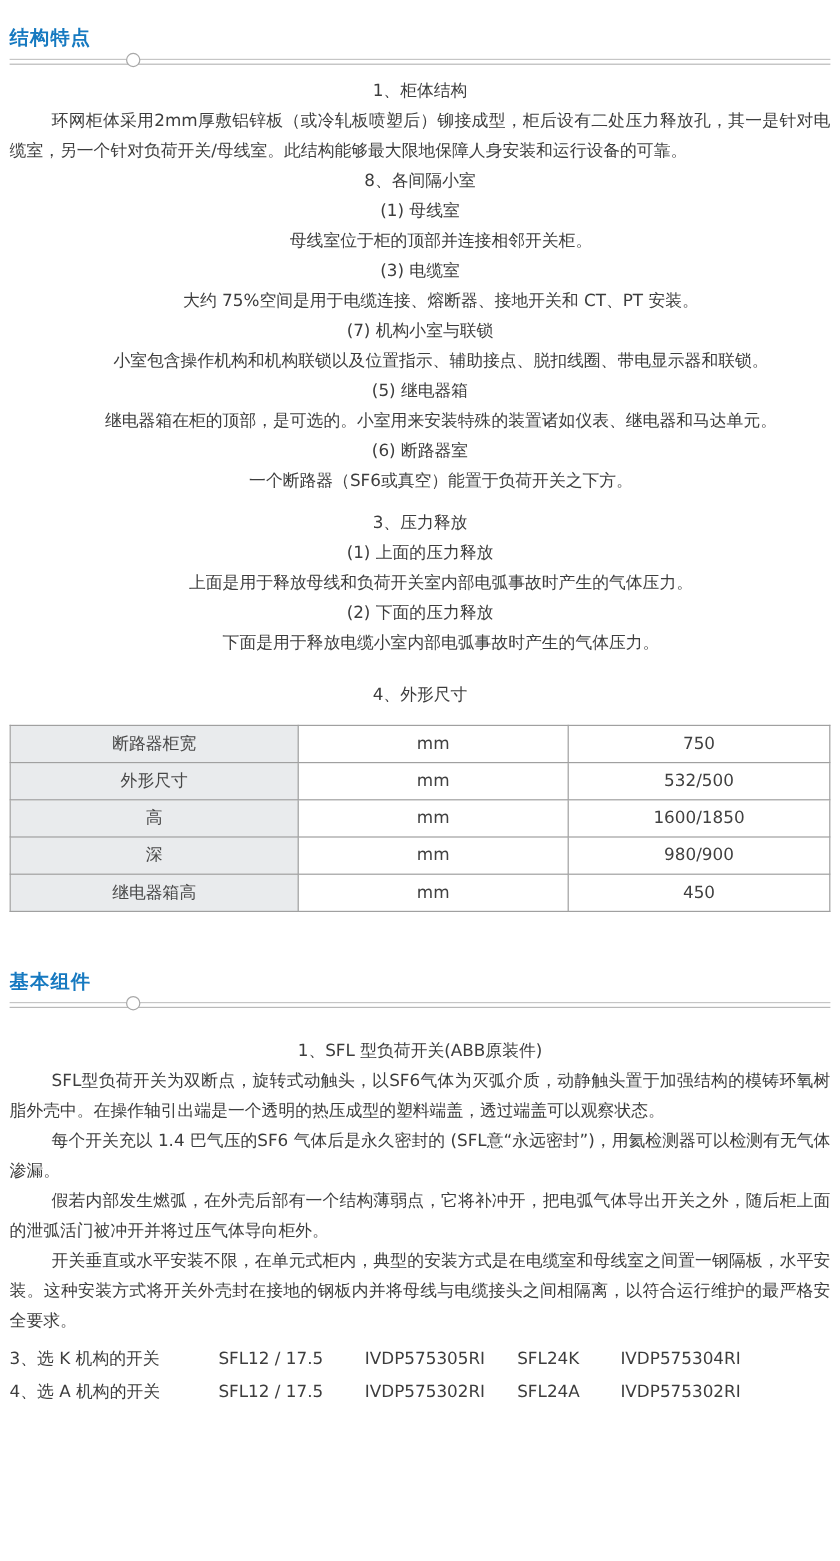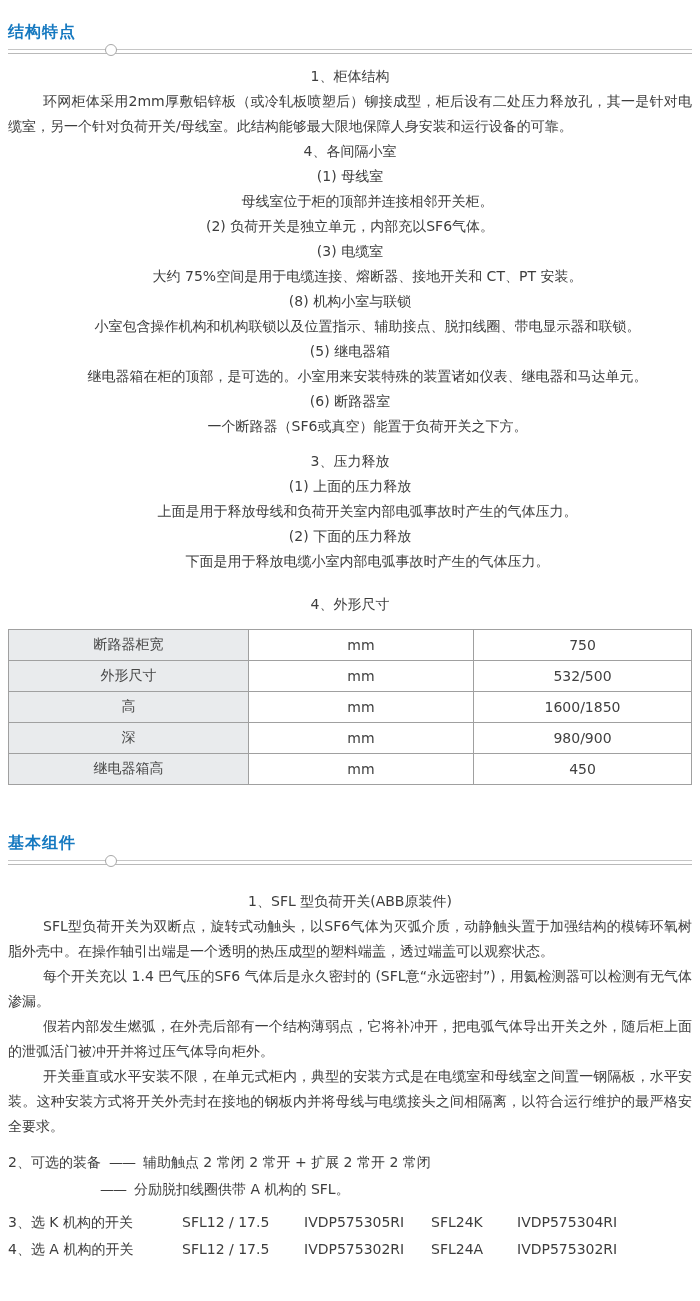--- a/index.html
+++ b/index.html
@@ -63,27 +63,26 @@
 <div class="content">
 
   <h1 class="section-title">结构特点</h1>
   <div class="divider">
     <span class="node"></span>
   </div>
 
   <div class="list">
     <div class="line">1、柜体结构</div>
     <p class="para">环网柜体采用2mm厚敷铝锌板（或冷轧板喷塑后）铆接成型，柜后设有二处压力释放孔，其一是针对电缆室，另一个针对负荷开关/母线室。此结构能够最大限地保障人身安装和运行设备的可靠。</p>
-    <div class="line">4、各间隔小室</div>
+    <div class="line">8、各间隔小室</div>
     <div class="line">(1) 母线室</div>
     <div class="line ind">母线室位于柜的顶部并连接相邻开关柜。</div>
-    <div class="line">(2) 负荷开关是独立单元，内部充以SF6气体。</div>
     <div class="line">(3) 电缆室</div>
     <div class="line ind">大约 75%空间是用于电缆连接、熔断器、接地开关和 CT、PT 安装。</div>
-    <div class="line">(8) 机构小室与联锁</div>
+    <div class="line">(7) 机构小室与联锁</div>
     <div class="line ind">小室包含操作机构和机构联锁以及位置指示、辅助接点、脱扣线圈、带电显示器和联锁。</div>
     <div class="line">(5) 继电器箱</div>
     <div class="line ind">继电器箱在柜的顶部，是可选的。小室用来安装特殊的装置诸如仪表、继电器和马达单元。</div>
     <div class="line">(6) 断路器室</div>
     <div class="line ind">一个断路器（SF6或真空）能置于负荷开关之下方。</div>
     <div class="line gap1">3、压力释放</div>
     <div class="line">(1) 上面的压力释放</div>
     <div class="line ind">上面是用于释放母线和负荷开关室内部电弧事故时产生的气体压力。</div>
     <div class="line">(2) 下面的压力释放</div>
     <div class="line ind">下面是用于释放电缆小室内部电弧事故时产生的气体压力。</div>
@@ -133,28 +132,20 @@
 
     <div class="line comp-heading">1、SFL 型负荷开关(ABB原装件)</div>
 
     <div class="comp-paras">
       <p class="para">SFL型负荷开关为双断点，旋转式动触头，以SF6气体为灭弧介质，动静触头置于加强结构的模铸环氧树脂外壳中。在操作轴引出端是一个透明的热压成型的塑料端盖，透过端盖可以观察状态。</p>
       <p class="para">每个开关充以 1.4 巴气压的SF6 气体后是永久密封的 (SFL意“永远密封”)，用氦检测器可以检测有无气体渗漏。</p>
       <p class="para">假若内部发生燃弧，在外壳后部有一个结构薄弱点，它将补冲开，把电弧气体导出开关之外，随后柜上面的泄弧活门被冲开并将过压气体导向柜外。</p>
       <p class="para">开关垂直或水平安装不限，在单元式柜内，典型的安装方式是在电缆室和母线室之间置一钢隔板，水平安装。这种安装方式将开关外壳封在接地的钢板内并将母线与电缆接头之间相隔离，以符合运行维护的最严格安全要求。</p>
     </div>
 
-    <div class="opt-block">
-      <div class="opt-row">
-        <span>2、可选的装备</span><span class="dash">——</span><span>辅助触点 2 常闭 2 常开  + 扩展 2 常开 2 常闭</span>
-      </div>
-      <div class="opt-row opt-row2">
-        <span class="dash">——</span><span>分励脱扣线圈供带 A 机构的 SFL。</span>
-      </div>
-    </div>
 
     <div class="switch-rows">
       <div class="switch-row">
         <span>3、选 K 机构的开关</span>
         <span>SFL12 / 17.5</span>
         <span>IVDP575305RI</span>
         <span>SFL24K</span>
         <span>IVDP575304RI</span>
       </div>
       <div class="switch-row">

